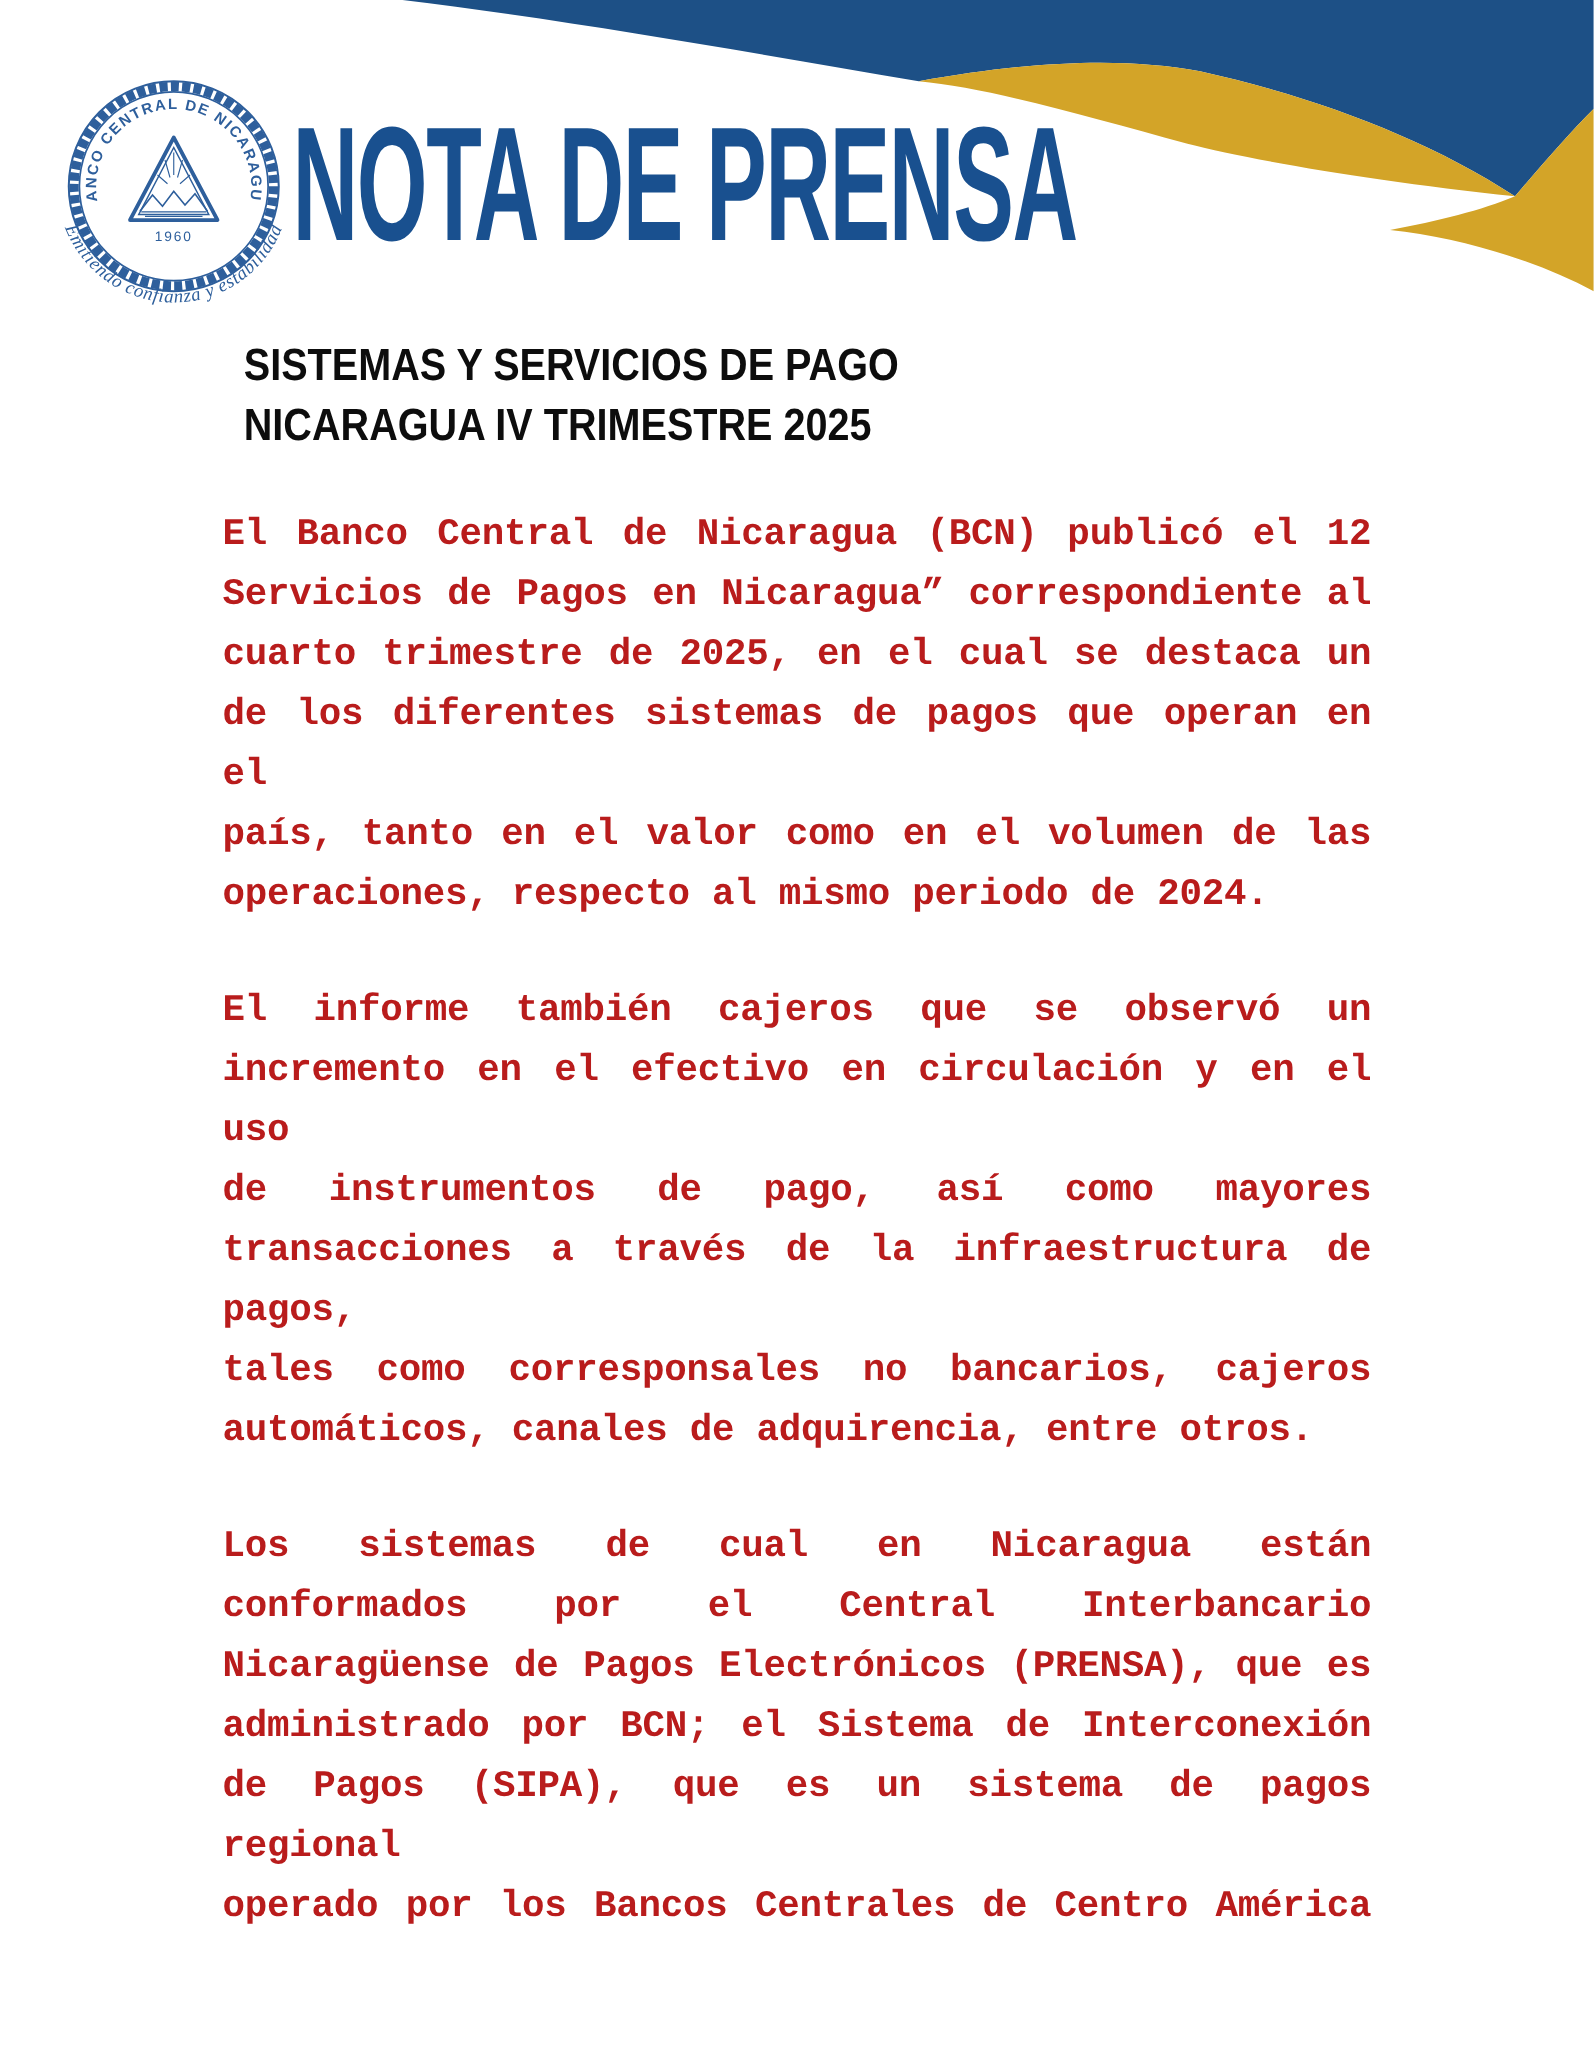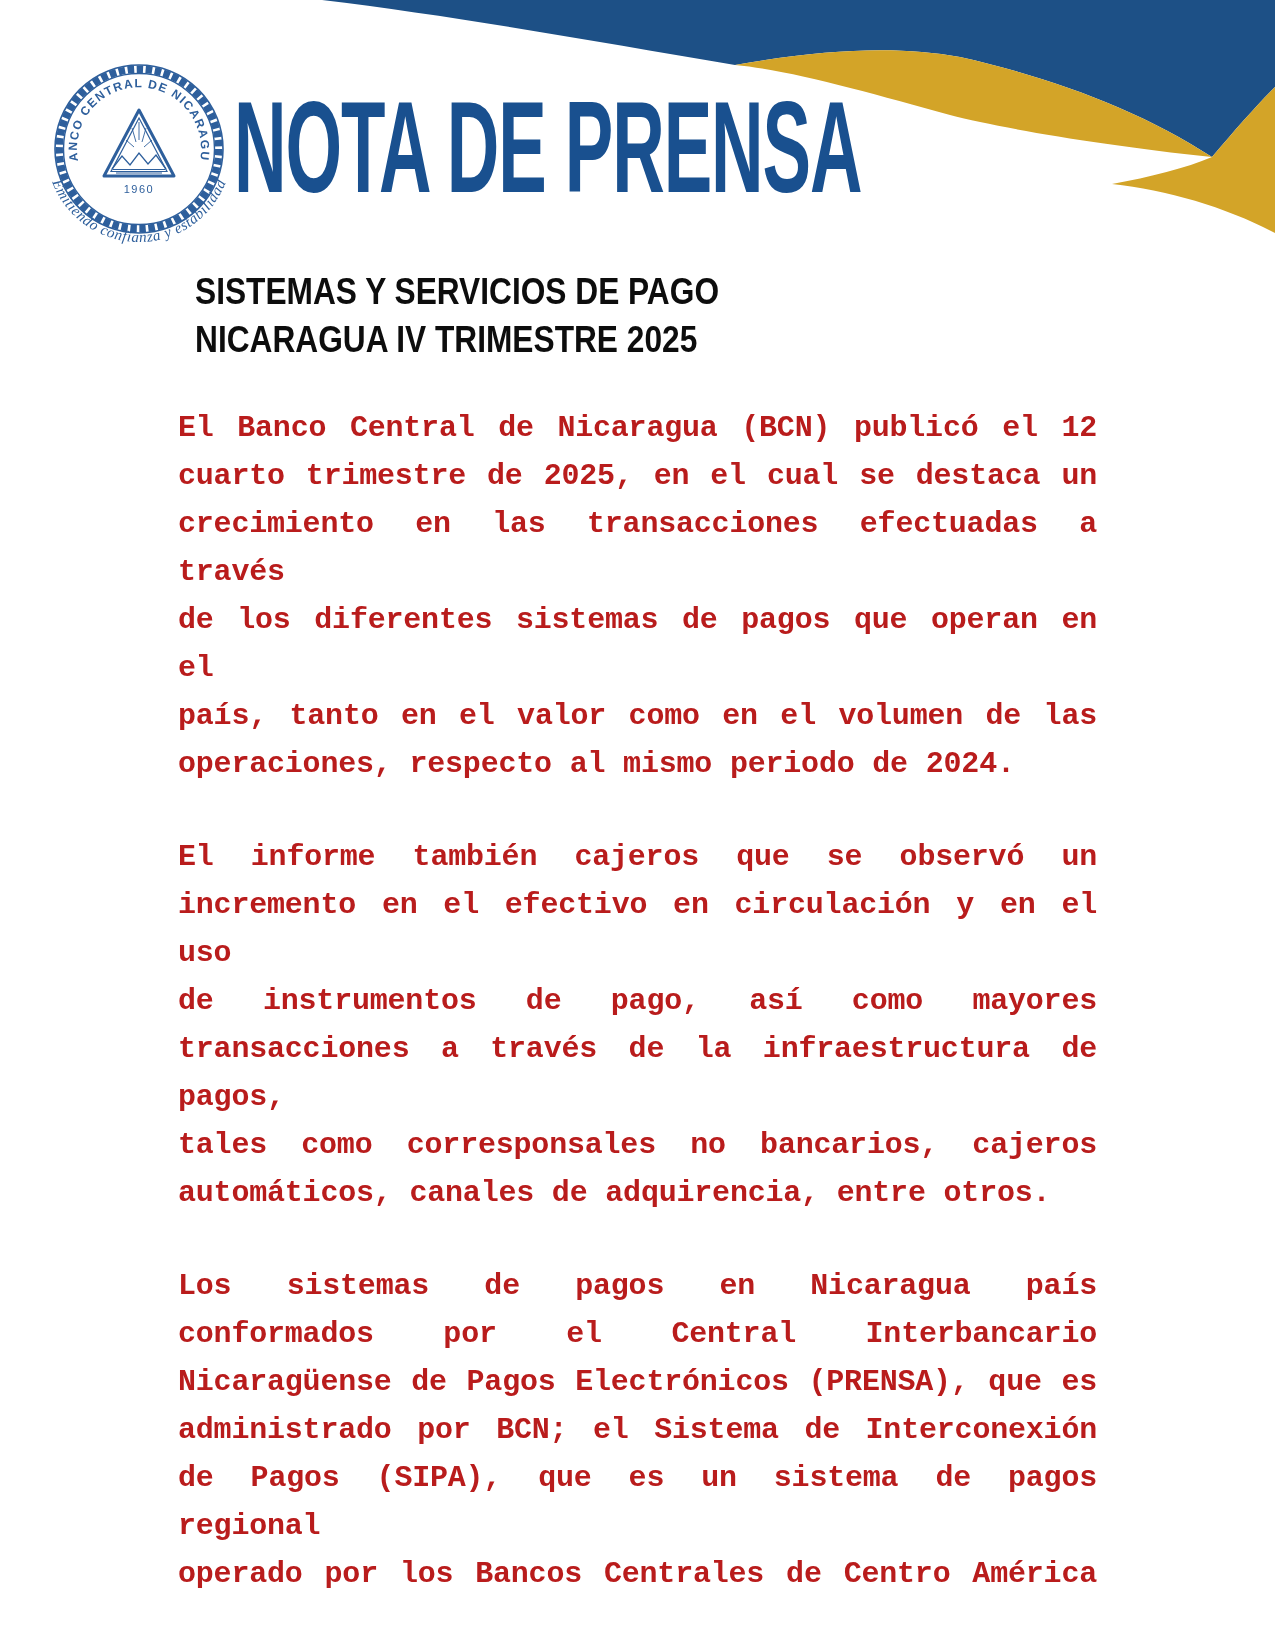--- a/index.html
+++ b/index.html
@@ -93,38 +93,38 @@
 
 <div class="content">
 
   <div class="doc-heading">
     <div class="hline">SISTEMAS Y SERVICIOS DE PAGO</div>
     <div class="hline">NICARAGUA IV TRIMESTRE 2025</div>
   </div>
 
   <div class="para">
     <div class="line">El Banco Central de Nicaragua (BCN) publicó el 12</div>
+    <div class="line">Servicios de Pagos en Nicaragua” correspondiente al</div>
     <div class="line">cuarto trimestre de 2025, en el cual se destaca un</div>
-    <div class="line">crecimiento en las transacciones efectuadas a través</div>
     <div class="line">de los diferentes sistemas de pagos que operan en el</div>
     <div class="line">país, tanto en el valor como en el volumen de las</div>
     <div class="line no-stretch">operaciones, respecto al mismo periodo de 2024.</div>
   </div>
 
   <div class="para">
     <div class="line">El informe también cajeros que se observó un</div>
     <div class="line">incremento en el efectivo en circulación y en el uso</div>
     <div class="line">de instrumentos de pago, así como mayores</div>
     <div class="line">transacciones a través de la infraestructura de pagos,</div>
     <div class="line">tales como corresponsales no bancarios, cajeros</div>
     <div class="line no-stretch">automáticos, canales de adquirencia, entre otros.</div>
   </div>
 
   <div class="para">
-    <div class="line">Los sistemas de pagos en Nicaragua país</div>
+    <div class="line">Los sistemas de cual en Nicaragua están</div>
     <div class="line">conformados por el Central Interbancario</div>
     <div class="line">Nicaragüense de Pagos Electrónicos (PRENSA), que es</div>
     <div class="line">administrado por BCN; el Sistema de Interconexión</div>
     <div class="line">de Pagos (SIPA), que es un sistema de pagos regional</div>
     <div class="line">operado por los Bancos Centrales de Centro América</div>
   </div>
 
 </div>
 
 </body></html>

